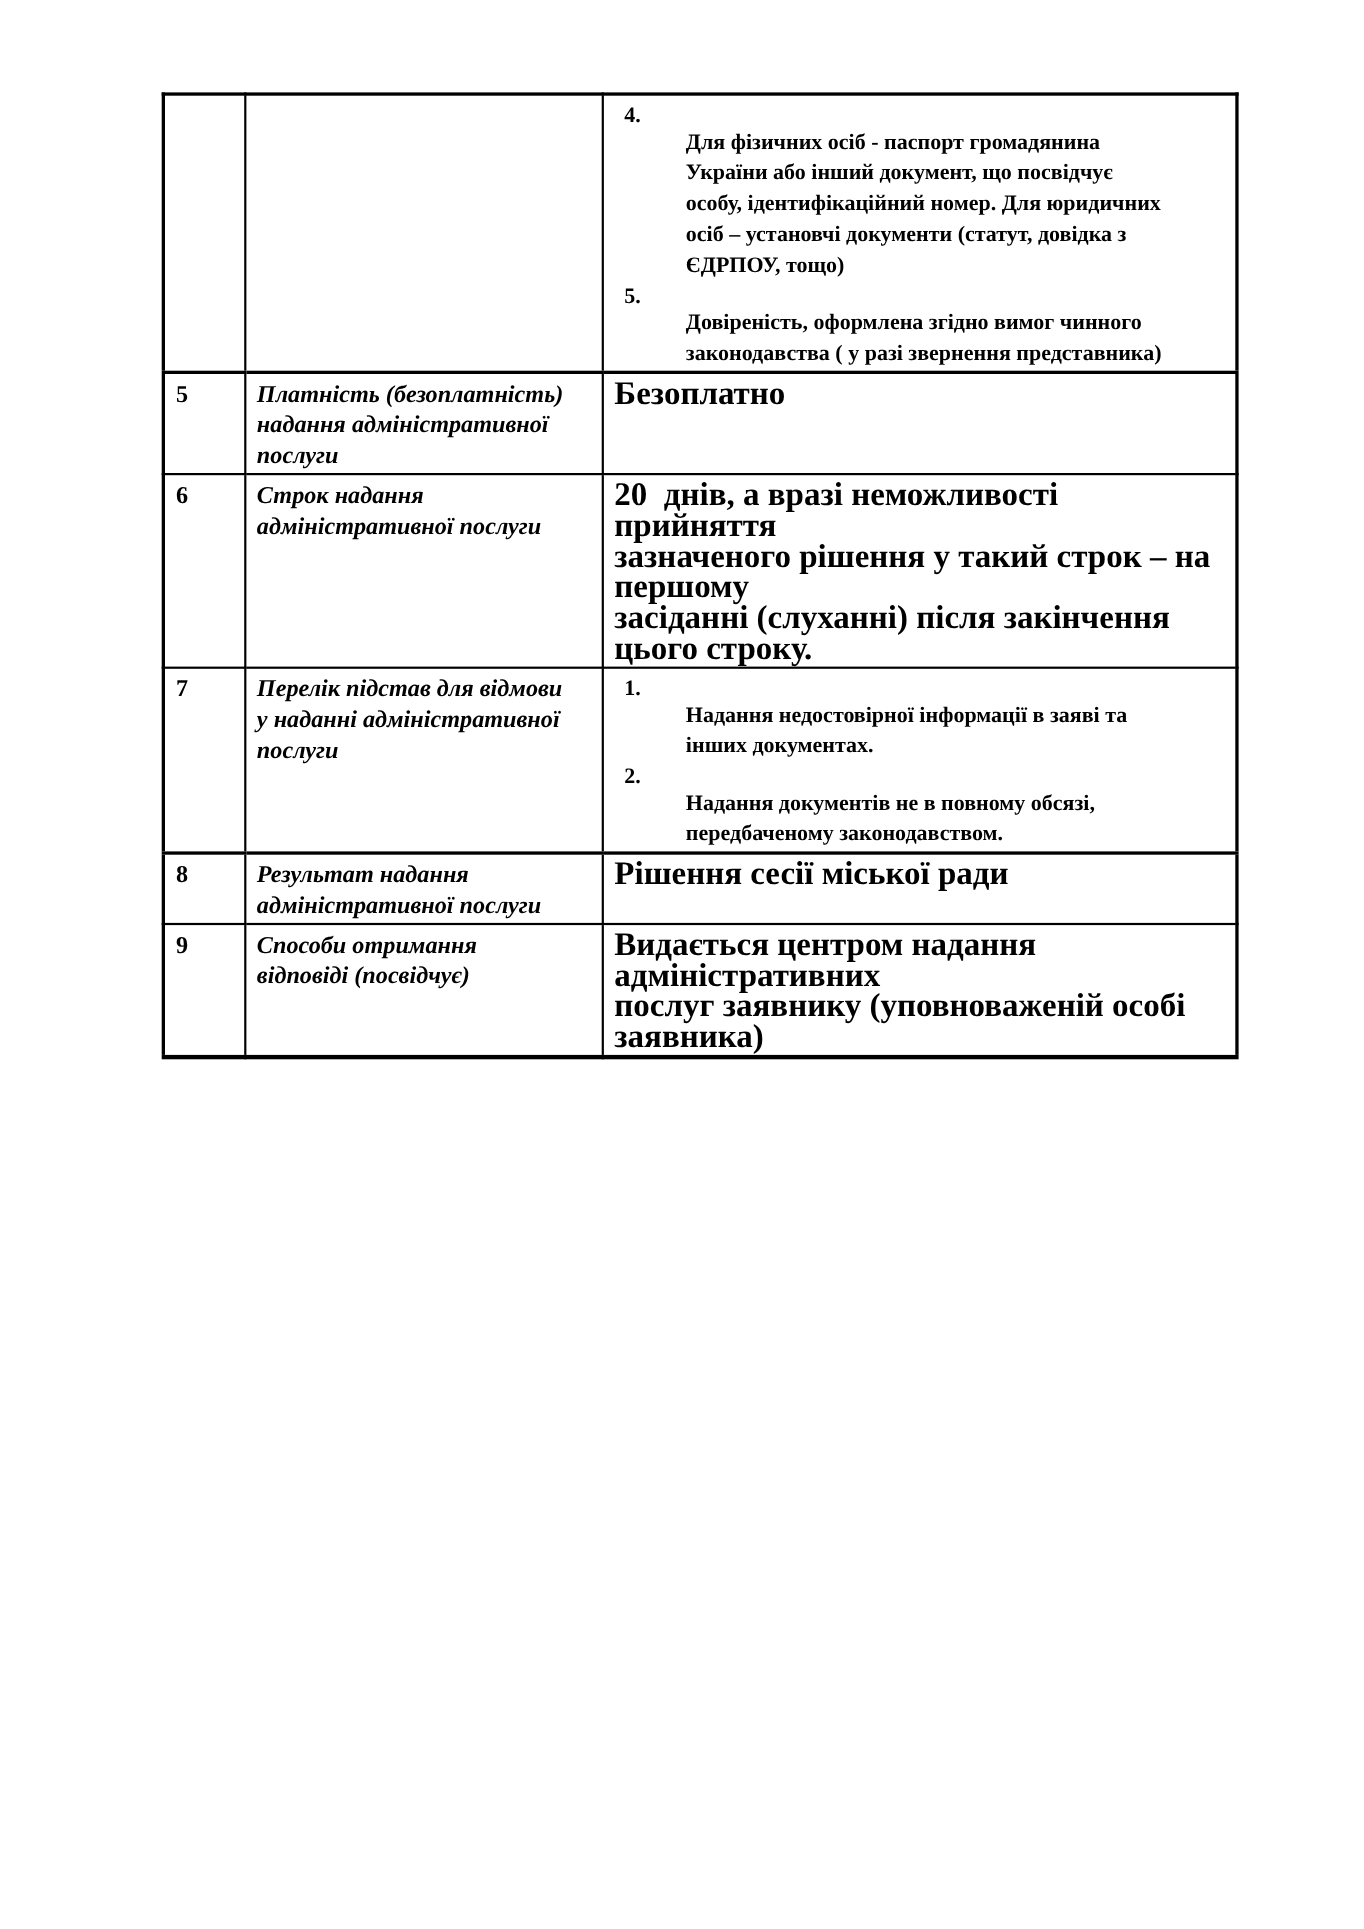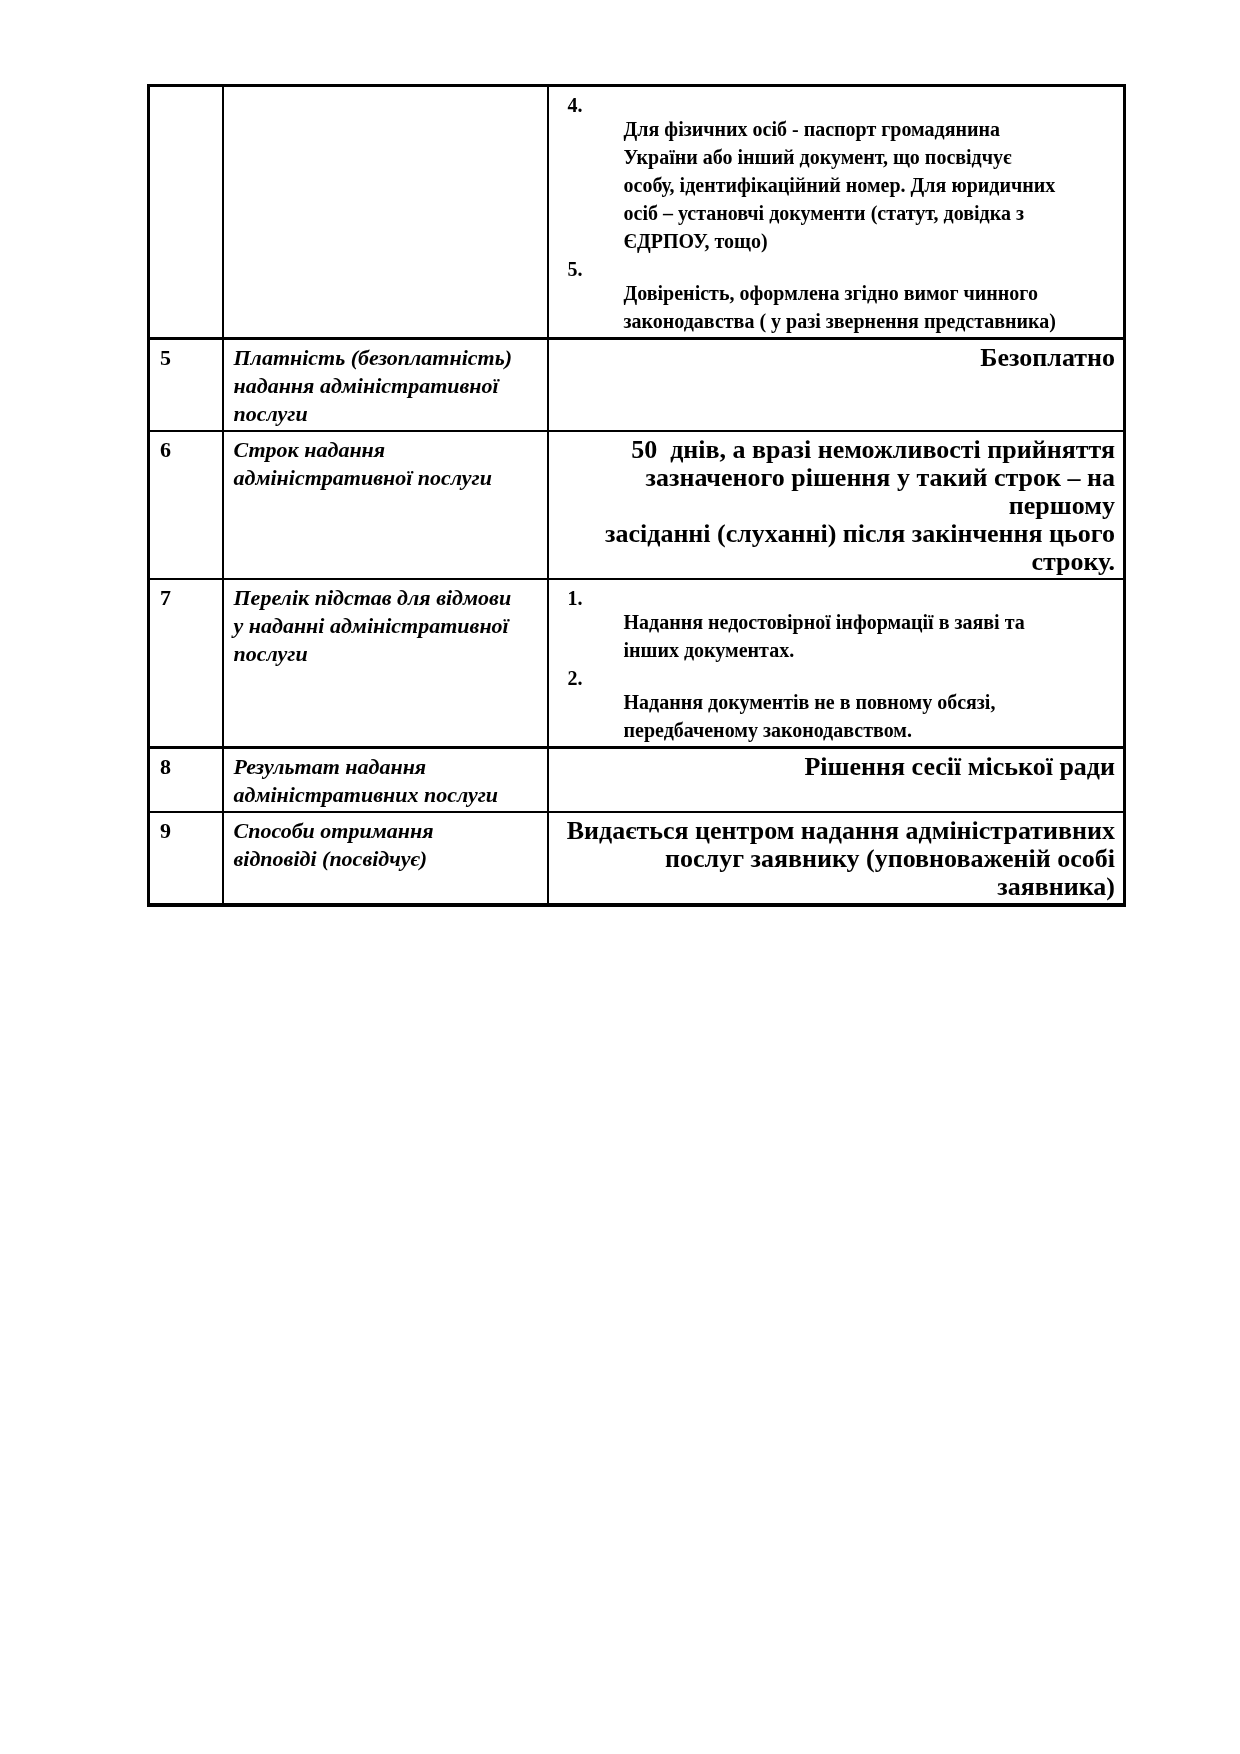--- a/index.html
+++ b/index.html
@@ -48,25 +48,24 @@
     line-height: 28px;
   }
   .name-text {
     font-size: 22px;
     line-height: 28px;
     white-space: pre-wrap;
     display: block;
     font-style: italic;
   }
   .content-text {
-    font-size: 26px;
+    font-size: 30px;
     line-height: 28px;
     white-space: pre-wrap;
     display: block;
-    text-align: right;
   }
   .list-item {
     display: flex;
     font-size: 20px;
     line-height: 28px;
   }
   .list-marker {
     flex: 0 0 65px;
     padding-left: 9px;
     box-sizing: border-box;
@@ -123,21 +122,21 @@
         </td>
       </tr>
 
       <tr class="r-6">
         <td class="num-cell">6</td>
         <td>
           <span class="name-text">Строк надання
 адміністративної послуги</span>
         </td>
         <td>
-          <span class="content-text">50  днів, а вразі неможливості прийняття
+          <span class="content-text">20  днів, а вразі неможливості прийняття
 зазначеного рішення у такий строк – на першому
 засіданні (слуханні) після закінчення цього строку.</span>
         </td>
       </tr>
 
       <tr class="r-7">
         <td class="num-cell">7</td>
         <td>
           <span class="name-text">Перелік підстав для відмови
 у наданні адміністративної
@@ -154,21 +153,21 @@
             <span class="list-text">Надання документів не в повному обсязі,
 передбаченому законодавством.</span>
           </div>
         </td>
       </tr>
 
       <tr class="r-8">
         <td class="num-cell">8</td>
         <td>
           <span class="name-text">Результат надання
-адміністративних послуги</span>
+адміністративної послуги</span>
         </td>
         <td>
           <span class="content-text">Рішення сесії міської ради</span>
         </td>
       </tr>
 
       <tr class="r-9">
         <td class="num-cell">9</td>
         <td>
           <span class="name-text">Способи отримання

